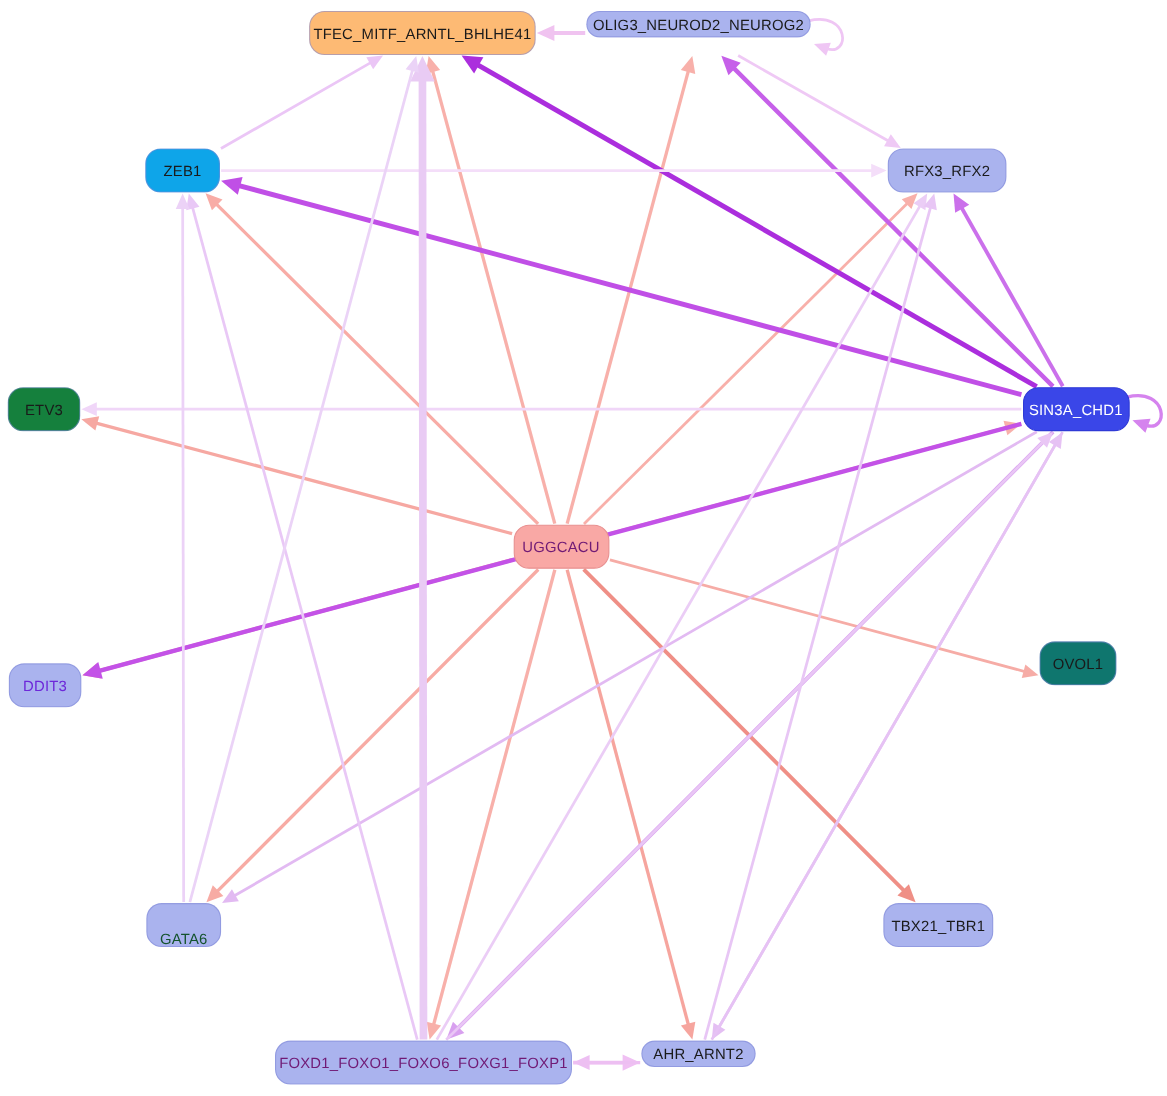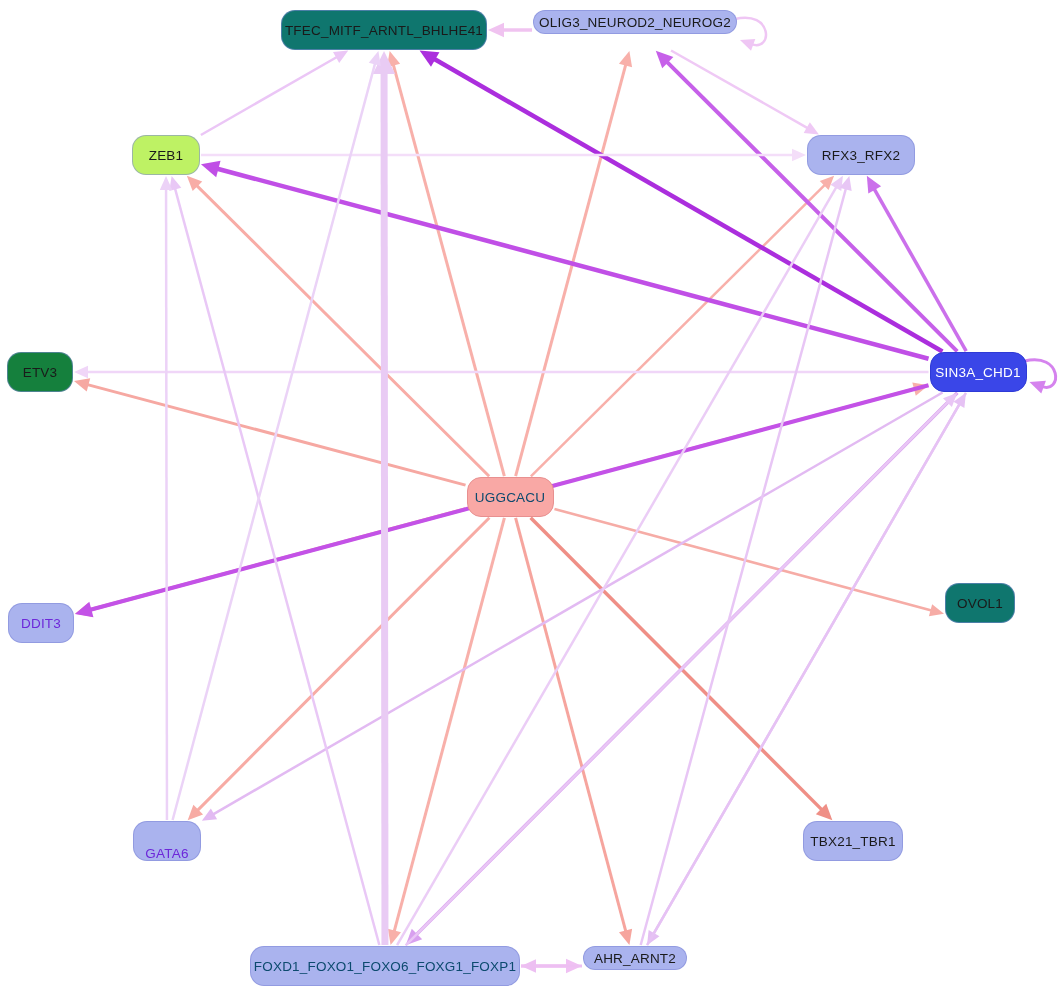--- a/index.html
+++ b/index.html
@@ -92,53 +92,53 @@
       <line x1="166.96938775665086" y1="820.0000010624808" x2="166.04810493613374" y2="187.99998618774993" stroke="#ECD2F7" stroke-width="2.5" stroke-linecap="butt"></line>
       <polygon points="166.03061224334914,175.99999893751922 172.30101374442634,189.9908732852964 159.801027025436,190.00909484028034" fill="#ECD2F7"></polygon>
       <line x1="172.60989607422374" y1="820.0339828746754" x2="375.2883670646846" y2="62.55822262922014" stroke="#EBD3F7" stroke-width="2.5" stroke-linecap="butt"></line>
       <polygon points="378.39010392577626,50.966017125324626 380.8090179544482,66.10574482835463 368.7338038878904,62.87476893138416" fill="#EBD3F7"></polygon>
       <line x1="397.09204356055415" y1="945.13479291998" x2="836.8909799520072" y2="186.24769204026" stroke="#EBCDF6" stroke-width="2.5" stroke-linecap="butt"></line>
       <polygon points="842.9079564394459,175.86520708002 841.295694787559,191.111948120841 830.4806062873091,184.84426427975902" fill="#EBCDF6"></polygon>
       <line x1="640.6872088627991" y1="945.0348800557723" x2="846.1710936615399" y2="187.54655927495963" stroke="#E8C6F5" stroke-width="2.5" stroke-linecap="butt"></line>
       <polygon points="849.3127911372009,175.96511994422767 851.6794770670193,191.1130999319884 839.6154777641735,187.84049839484155" fill="#E8C6F5"></polygon>
     </svg>
   <div id="node-layer">
-      <div class="node" style="left: 281px; top: 10px; width: 206px; height: 40px; background: #0f766e;">
+      <div class="node" style="left: 281px; top: 10px; width: 206px; height: 40px; background: #fdba74;">
         <span class="node-label" style="color: rgb(26, 26, 26);">TFEC_MITF_ARNTL_BHLHE41</span>
       </div>
       <div class="node" style="left: 533px; top: 10px; width: 204px; height: 24px; background: rgb(170, 179, 238);">
         <span class="node-label" style="color: rgb(26, 26, 26);">OLIG3_NEUROD2_NEUROG2</span>
       </div>
-      <div class="node" style="left: 132px; top: 135px; width: 68px; height: 40px; background: #bef264;">
+      <div class="node" style="left: 132px; top: 135px; width: 68px; height: 40px; background: #0ea5e9;">
         <span class="node-label" style="color: rgb(26, 26, 26);">ZEB1</span>
       </div>
       <div class="node" style="left: 807px; top: 135px; width: 108px; height: 40px; background: rgb(170, 179, 238);">
         <span class="node-label" style="color: rgb(26, 26, 26);">RFX3_RFX2</span>
       </div>
       <div class="node" style="left: 7px; top: 352px; width: 66px; height: 40px; background: #15803d;">
         <span class="node-label" style="color: rgb(26, 26, 26);">ETV3</span>
       </div>
       <div class="node" style="left: 929.5px; top: 352px; width: 97px; height: 40px; background: rgb(58, 70, 232); border-color: rgb(47, 58, 214); text-align: center;">
         <span class="node-label" style="color: rgb(255, 255, 255);">SIN3A_CHD1</span>
       </div>
       <div class="node" style="left: 466.5px; top: 477px; width: 87px; height: 40px; background: rgb(249, 168, 165); border-color: rgb(232, 144, 144);">
-        <span class="node-label" style="color: #0c4a6e;">UGGCACU</span>
+        <span class="node-label" style="color: #701a75;">UGGCACU</span>
       </div>
       <div class="node" style="left: 8px; top: 603px; width: 66px; height: 40px; background: rgb(170, 179, 238);">
         <span class="node-label" style="color: #6d28d9;">DDIT3</span>
       </div>
       <div class="node" style="left: 945px; top: 583px; width: 70px; height: 40px; background: #0f766e;">
         <span class="node-label" style="color: rgb(26, 26, 26);">OVOL1</span>
       </div>
       <div class="node" style="left: 133px; top: 821px; width: 68px; height: 40px; background: rgb(170, 179, 238);">
-        <span class="node-label" style="color: #6d28d9; margin-top: 24px;">GATA6</span>
+        <span class="node-label" style="color: #14532d; margin-top: 24px;">GATA6</span>
       </div>
       <div class="node" style="left: 803px; top: 821px; width: 100px; height: 40px; background: rgb(170, 179, 238);">
         <span class="node-label" style="color: rgb(26, 26, 26);">TBX21_TBR1</span>
       </div>
       <div class="node" style="left: 250px; top: 946px; width: 270px; height: 40px; background: rgb(170, 179, 238);">
-        <span class="node-label" style="color: #0c4a6e;">FOXD1_FOXO1_FOXO6_FOXG1_FOXP1</span>
+        <span class="node-label" style="color: #701a75;">FOXD1_FOXO1_FOXO6_FOXG1_FOXP1</span>
       </div>
       <div class="node" style="left: 583px; top: 946px; width: 104px; height: 24px; background: rgb(170, 179, 238);">
         <span class="node-label" style="color: rgb(26, 26, 26);">AHR_ARNT2</span>
       </div>
     </div>
 </div>
 
 </body></html>

